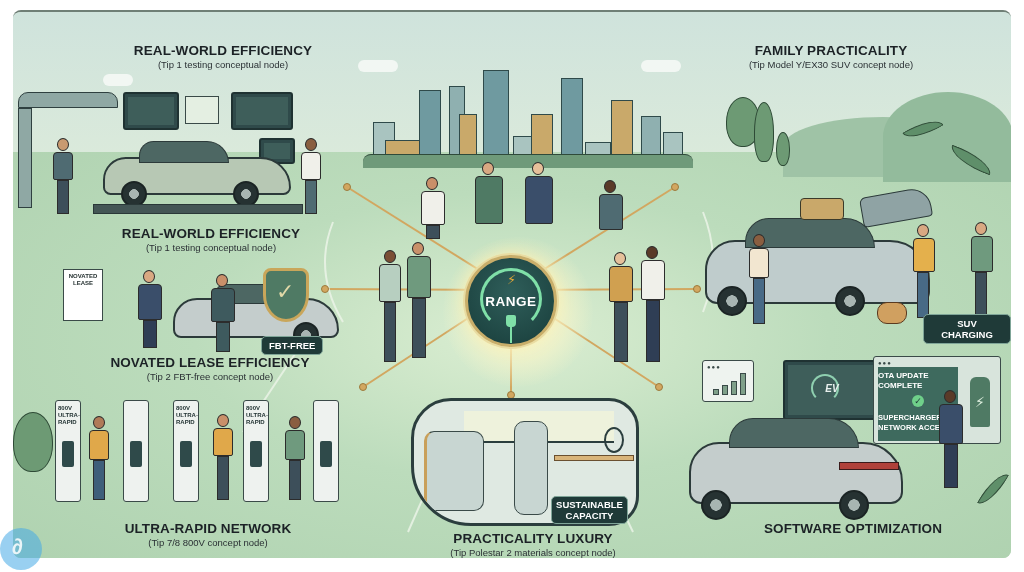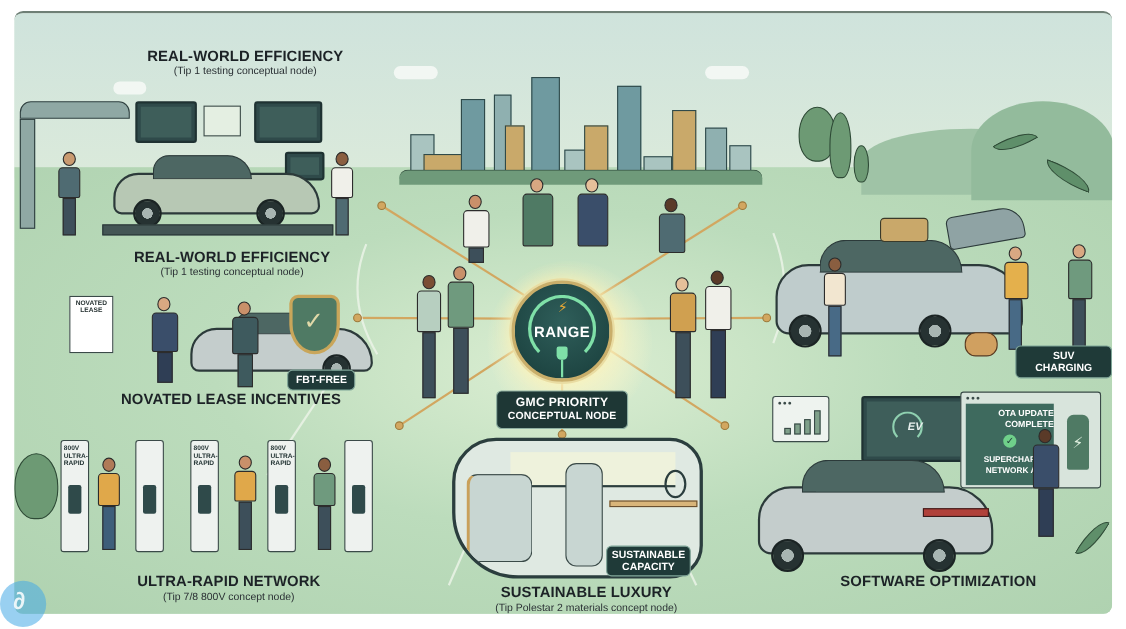--- a/index.html
+++ b/index.html
@@ -88,21 +88,21 @@
 
   
   .interior { position: absolute; left: 398px; top: 386px; width: 228px; height: 128px;
     background: #dfe9e2; border: 3px solid #2b3e3e; border-radius: 40px 30px 30px 60px; overflow: hidden; }
   .seat { position: absolute; background: #c8d6d2; border: 1.5px solid #3a4a48; border-radius: 10px; }
 
   
   .ui-window { position: absolute; background: #eef3ef; border: 1.5px solid #3a4a48; border-radius: 3px; }
   .ui-window .dots { position: absolute; left: 4px; top: 3px; font-size: 6px; color: #3a4a48; letter-spacing: 1px; }
   .bar { position: absolute; bottom: 6px; width: 6px; background: #7fa08a; border: 1px solid #3a4a48; }
-  .ota-text { position: absolute; color: #ffffff; font-weight: bold; font-size: 8px; text-align: right; line-height: 10px; }
+  .ota-text { position: absolute; color: #ffffff; font-weight: bold; font-size: 8px; text-align: left; line-height: 10px; }
 
   .watermark { position: absolute; left: 0; top: 528px; width: 42px; height: 42px; border-radius: 50%;
     background: rgba(70,170,230,0.55); }
   .watermark .glyph { position: absolute; left: 12px; top: 6px; color: rgba(255,255,255,0.85); font-size: 22px; font-weight: bold; }
 
   .leaf { position: absolute; background: #5f8f6a; border-radius: 0 100% 0 100%; border: 1px solid #2e4a36; }
   .tree { position: absolute; background: #6d9a74; border: 1.5px solid #2e4a36; border-radius: 50% 50% 45% 45%; }
   .hill { position: absolute; background: #9fc3a6; border-radius: 50% 50% 0 0; }
   .shield { position: absolute; left: 250px; top: 256px; width: 46px; height: 54px;
     background: #4f7a64; border: 3px solid #c9a65a; border-radius: 8px 8px 50% 50%; }
@@ -195,20 +195,24 @@
       <div class="torso" style="left:0;top:14px;width:20px;height:28px;background:#4f6b72;"></div>
       <div class="legs" style="left:4px;top:42px;width:12px;height:34px;"></div>
     </div>
     <div class="person" style="left:288px;top:56px;">
       <div class="head" style="left:4px;top:0;background:#8a5e40;"></div>
       <div class="torso" style="left:0;top:14px;width:20px;height:28px;background:#f0f0ea;"></div>
       <div class="legs" style="left:4px;top:42px;width:12px;height:34px;background:#4f6b72;"></div>
     </div>
   </div>
 
+  <div class="label" style="left:698px;top:31px;width:240px;">
+    <div class="title">FAMILY PRACTICALITY</div>
+    <div class="sub">(Tip Model Y/EX30 SUV concept node)</div>
+  </div>
   <div class="tree" style="left:713px;top:85px;width:34px;height:50px;"></div>
   <div class="tree" style="left:741px;top:90px;width:20px;height:60px;border-radius:50% 50% 40% 40%;"></div>
   <div class="tree" style="left:763px;top:120px;width:14px;height:34px;"></div>
   <div class="leaf" style="left:890px;top:110px;width:40px;height:14px;transform:rotate(-30deg);"></div>
   <div class="leaf" style="left:935px;top:140px;width:46px;height:16px;transform:rotate(20deg);"></div>
   <div class="car" style="left:692px;top:186px;width:240px;height:120px;">
     <div class="body" style="left:0;top:42px;width:225px;height:64px;border-radius:30px 40px 12px 12px;background:#bfcccc;"></div>
     <div class="glass" style="left:40px;top:20px;width:130px;height:30px;border-radius:24px 30px 0 0;"></div>
     <div style="position:absolute;left:95px;top:0;width:44px;height:22px;background:#c9a86a;border:1.5px solid #3a3a2a;border-radius:4px;"></div>
     <div style="position:absolute;left:156px;top:-6px;width:70px;height:30px;background:#8fa3a4;border:1.5px solid #2c3a3a;border-radius:6px 20px 4px 4px;transform:rotate(-10deg);"></div>
@@ -253,21 +257,22 @@
   <div class="person" style="left:198px;top:262px;">
     <div class="head" style="left:5px;top:0;background:#c9906a;"></div>
     <div class="torso" style="left:0;top:14px;width:24px;height:34px;background:#3e5a5e;"></div>
     <div class="legs" style="left:5px;top:48px;width:14px;height:30px;background:#3e5a5e;"></div>
   </div>
   <div class="shield">
       <span class="check">✓</span>
     </div>
   <div class="badge" style="left:248px;top:324px;">FBT-FREE</div>
   <div class="label" style="left:72px;top:343px;width:250px;">
-    <div class="title">NOVATED LEASE INCENTIVES</div>
+    <div class="title">NOVATED LEASE EFFICIENCY</div>
+    <div class="sub">(Tip 2 FBT-free concept node)</div>
   </div>
 
   <div class="tree" style="left:0;top:400px;width:40px;height:60px;"></div>
   <div class="charger" style="left:42px;top:388px;">
     <div class="txt">800V ULTRA-RAPID</div>
       <div class="scr"></div>
   </div>
   <div class="charger" style="left:110px;top:388px;">
       <div class="scr"></div>
     </div>
@@ -307,21 +312,21 @@
     <div class="seat" style="left:10px;top:30px;width:60px;height:80px;border-left:3px solid #c9a05a;"></div>
     <div class="seat" style="left:100px;top:20px;width:34px;height:94px;"></div>
     <div style="position:absolute;left:140px;top:54px;width:80px;height:6px;background:#d9b57a;border:1px solid #6a5030;"></div>
     <div style="position:absolute;left:190px;top:26px;width:20px;height:26px;border:2px solid #2b3e3e;border-radius:50%;"></div>
   </div>
   <div class="badge" style="left:538px;top:484px;width:77px;padding:2px 3px;">
     <div>SUSTAINABLE</div>
     <div>CAPACITY</div>
   </div>
   <div class="label" style="left:400px;top:519px;width:240px;">
-    <div class="title">SUSTAINABLE LUXURY</div>
+    <div class="title">PRACTICALITY LUXURY</div>
     <div class="sub">(Tip Polestar 2 materials concept node)</div>
   </div>
 
   <div class="ui-window" style="left:689px;top:348px;width:52px;height:42px;">
     <span class="dots">●●●</span>
     <div class="bar" style="left:10px;height:6px;"></div>
     <div class="bar" style="left:19px;height:10px;"></div>
     <div class="bar" style="left:28px;height:14px;"></div>
     <div class="bar" style="left:37px;height:22px;"></div>
   </div>
@@ -400,21 +405,17 @@
   </div>
 
   <div class="center-glow"></div>
   <div class="center-node">
     <div class="arc"></div>
     <div class="bolt">⚡</div>
     <div class="range">RANGE</div>
     <div class="plug"></div>
     <div class="plug-line"></div>
   </div>
-  <div class="center-caption">
-    <div class="l1">GMC PRIORITY</div>
-    <div class="l2">CONCEPTUAL NODE</div>
-  </div>
 </div>
 
 <div class="watermark">
     <span class="glyph">∂</span>
   </div>
 
 </body></html>

